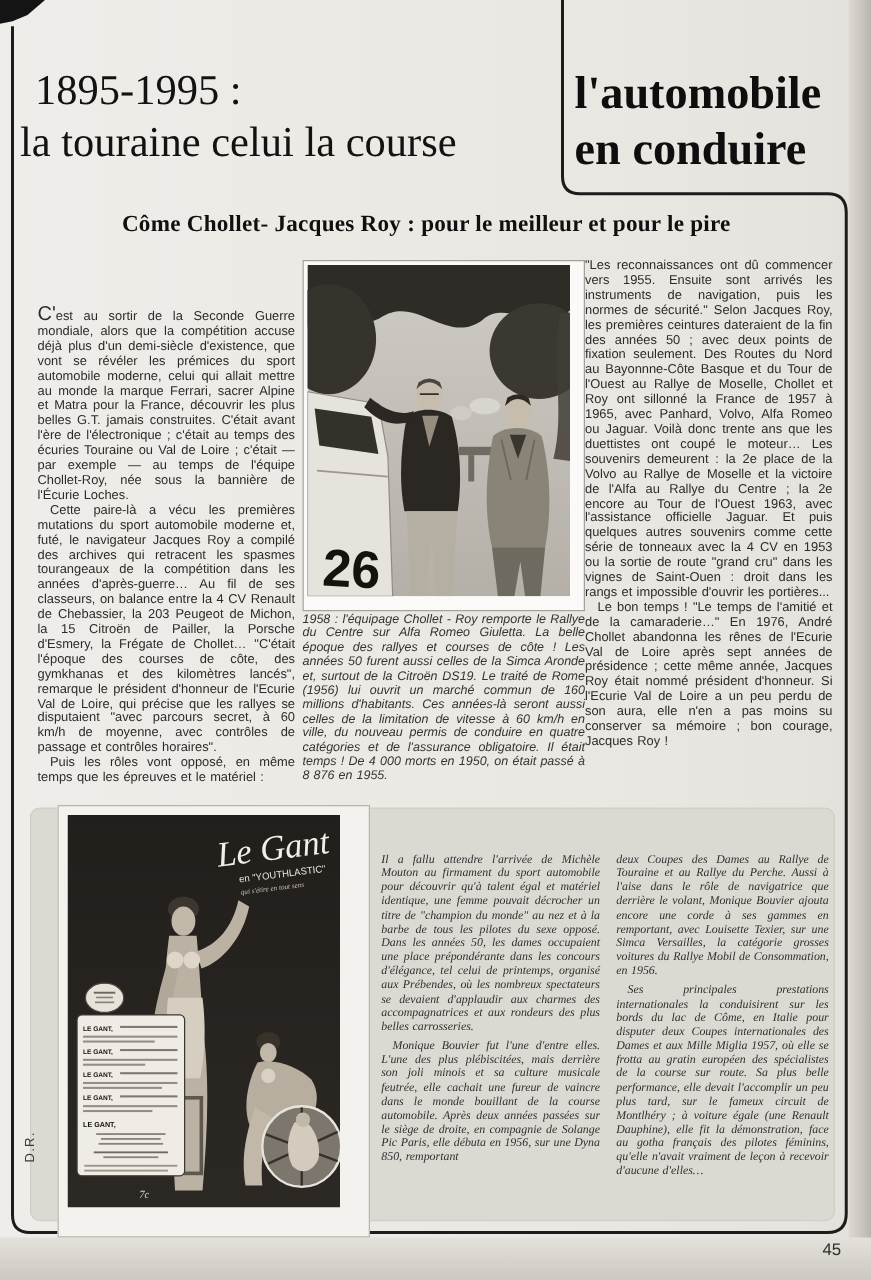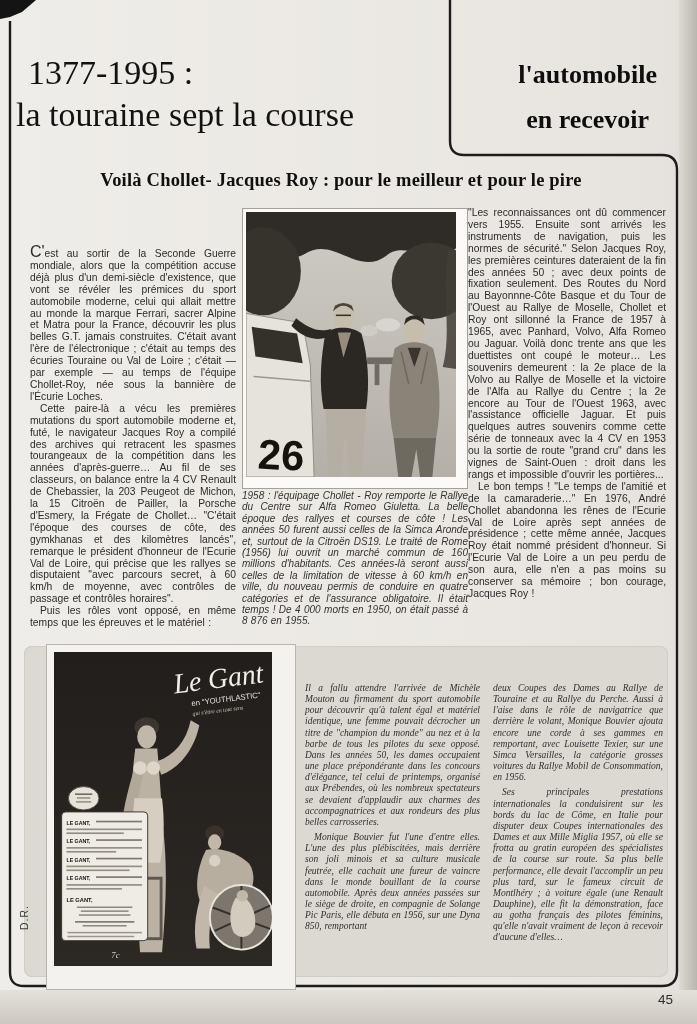--- a/index.html
+++ b/index.html
@@ -12,22 +12,22 @@
     background:linear-gradient(90deg,#ddd9d3,#bab6af);}
   .bottom-shade{position:absolute;left:0;top:990px;width:697px;height:34px;
     background:linear-gradient(180deg,#e4e1db,#ccc8c1);}
   .frame-svg{position:absolute;left:0;top:0;z-index:3;pointer-events:none;}
 
   
   .title-left{position:absolute;left:28px;top:52px;z-index:4;
     font-family:"Liberation Serif",serif;font-size:34px;line-height:42px;color:#121212;
     letter-spacing:0px;white-space:nowrap;}
   .title-left .l2{margin-left:-12px;}
-  .title-right{position:absolute;right:40px;top:52px;z-index:4;text-align:center;
-    font-family:"Liberation Serif",serif;font-weight:bold;font-size:26px;line-height:45px;color:#0e0e0e;}
+  .title-right{position:absolute;right:40px;top:52px;z-index:4;text-align:left;
+    font-family:"Liberation Serif",serif;font-weight:bold;font-size:37px;line-height:45px;color:#0e0e0e;}
   .subtitle{position:absolute;left:36px;width:610px;top:170px;z-index:4;text-align:center;
     font-family:"Liberation Serif",serif;font-weight:bold;font-size:18.5px;color:#101010;letter-spacing:.2px;}
 
   
   .bodycol{position:absolute;text-align:justify;font-size:10.3px;line-height:11.9px;
     color:#2b2b2b;word-spacing:.6px;z-index:4;}
   .bodycol p{margin:0;}
   .bodycol p.indent{text-indent:10px;}
   #col-left{left:30px;top:207px;width:206px;margin-top:40px;}
   #col-left p.lead::first-letter{font-size:16px;line-height:10px;}
@@ -63,28 +63,28 @@
 
   <div class="right-shade"></div>
   <div class="bottom-shade"></div>
 
   <svg class="frame-svg" width="697" height="1024">
     <polygon points="0,0 36,0 22,12 10,17 0,19" fill="#141414"></polygon>
     <path d="M450,0 L450,141 Q450,155 464,155 L662,155 Q677,155 677,170 L677,971 Q677,986 662,986 L24,986 Q10,986 10,972 L10,21" fill="none" stroke="#1c1c1c" stroke-width="2.4"></path>
   </svg>
 
   <div class="title-left">
-    <div class="l1">1377-1995 :</div>
-    <div class="l2">la touraine sept la course</div>
+    <div class="l1">1895-1995 :</div>
+    <div class="l2">la touraine celui la course</div>
   </div>
   <div class="title-right">
     <div>l'automobile</div>
-    <div>en recevoir</div>
-  </div>
-  <div class="subtitle">Voilà Chollet- Jacques Roy : pour le meilleur et pour le pire</div>
+    <div>en conduire</div>
+  </div>
+  <div class="subtitle">Côme Chollet- Jacques Roy : pour le meilleur et pour le pire</div>
 
   <div class="bodycol" id="col-left">
     <p class="lead">C'est au sortir de la Seconde Guerre mondiale, alors que la compétition accuse déjà plus d'un demi-siècle d'existence, que vont se révéler les prémices du sport automobile moderne, celui qui allait mettre au monde la marque Ferrari, sacrer Alpine et Matra pour la France, découvrir les plus belles G.T. jamais construites. C'était avant l'ère de l'électronique ; c'était au temps des écuries Touraine ou Val de Loire ; c'était — par exemple — au temps de l'équipe Chollet-Roy, née sous la bannière de l'Écurie Loches.</p>
     <p class="indent">Cette paire-là a vécu les premières mutations du sport automobile moderne et, futé, le navigateur Jacques Roy a compilé des archives qui retracent les spasmes tourangeaux de la compétition dans les années d'après-guerre… Au fil de ses classeurs, on balance entre la 4 CV Renault de Chebassier, la 203 Peugeot de Michon, la 15 Citroën de Pailler, la Porsche d'Esmery, la Frégate de Chollet… "C'était l'époque des courses de côte, des gymkhanas et des kilomètres lancés", remarque le président d'honneur de l'Ecurie Val de Loire, qui précise que les rallyes se disputaient "avec parcours secret, à 60 km/h de moyenne, avec contrôles de passage et contrôles horaires".</p>
     <p class="indent">Puis les rôles vont opposé, en même temps que les épreuves et le matériel :</p>
   </div>
 
   <div class="photo">
     <svg width="210" height="265" viewBox="0 0 222 277" preserveAspectRatio="none">
       <defs>

